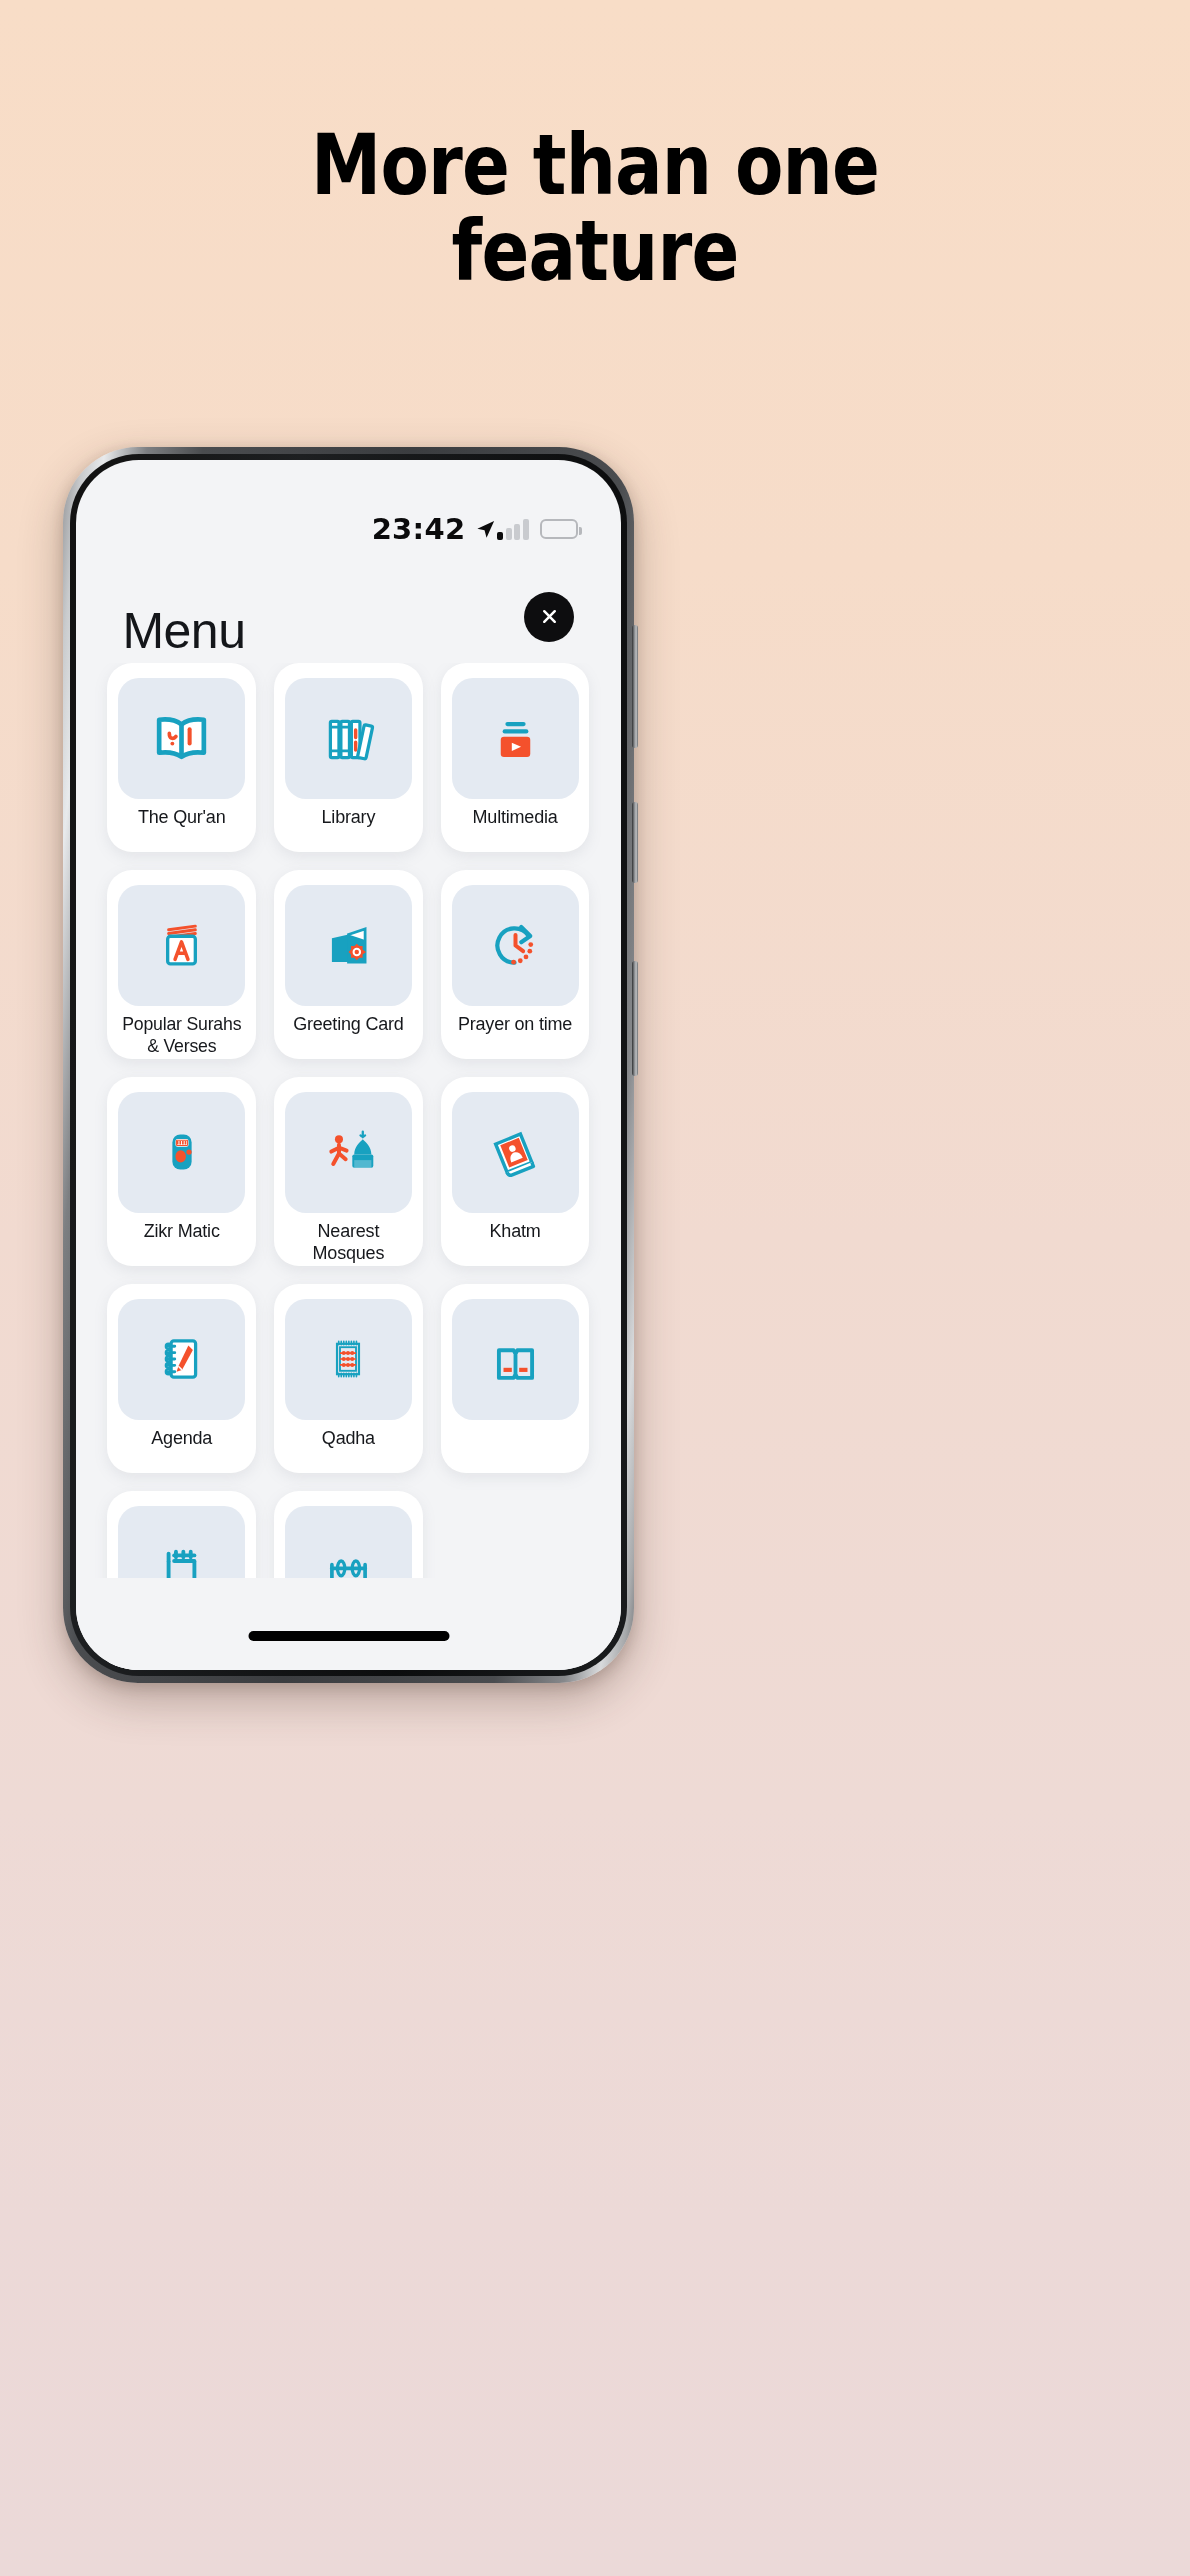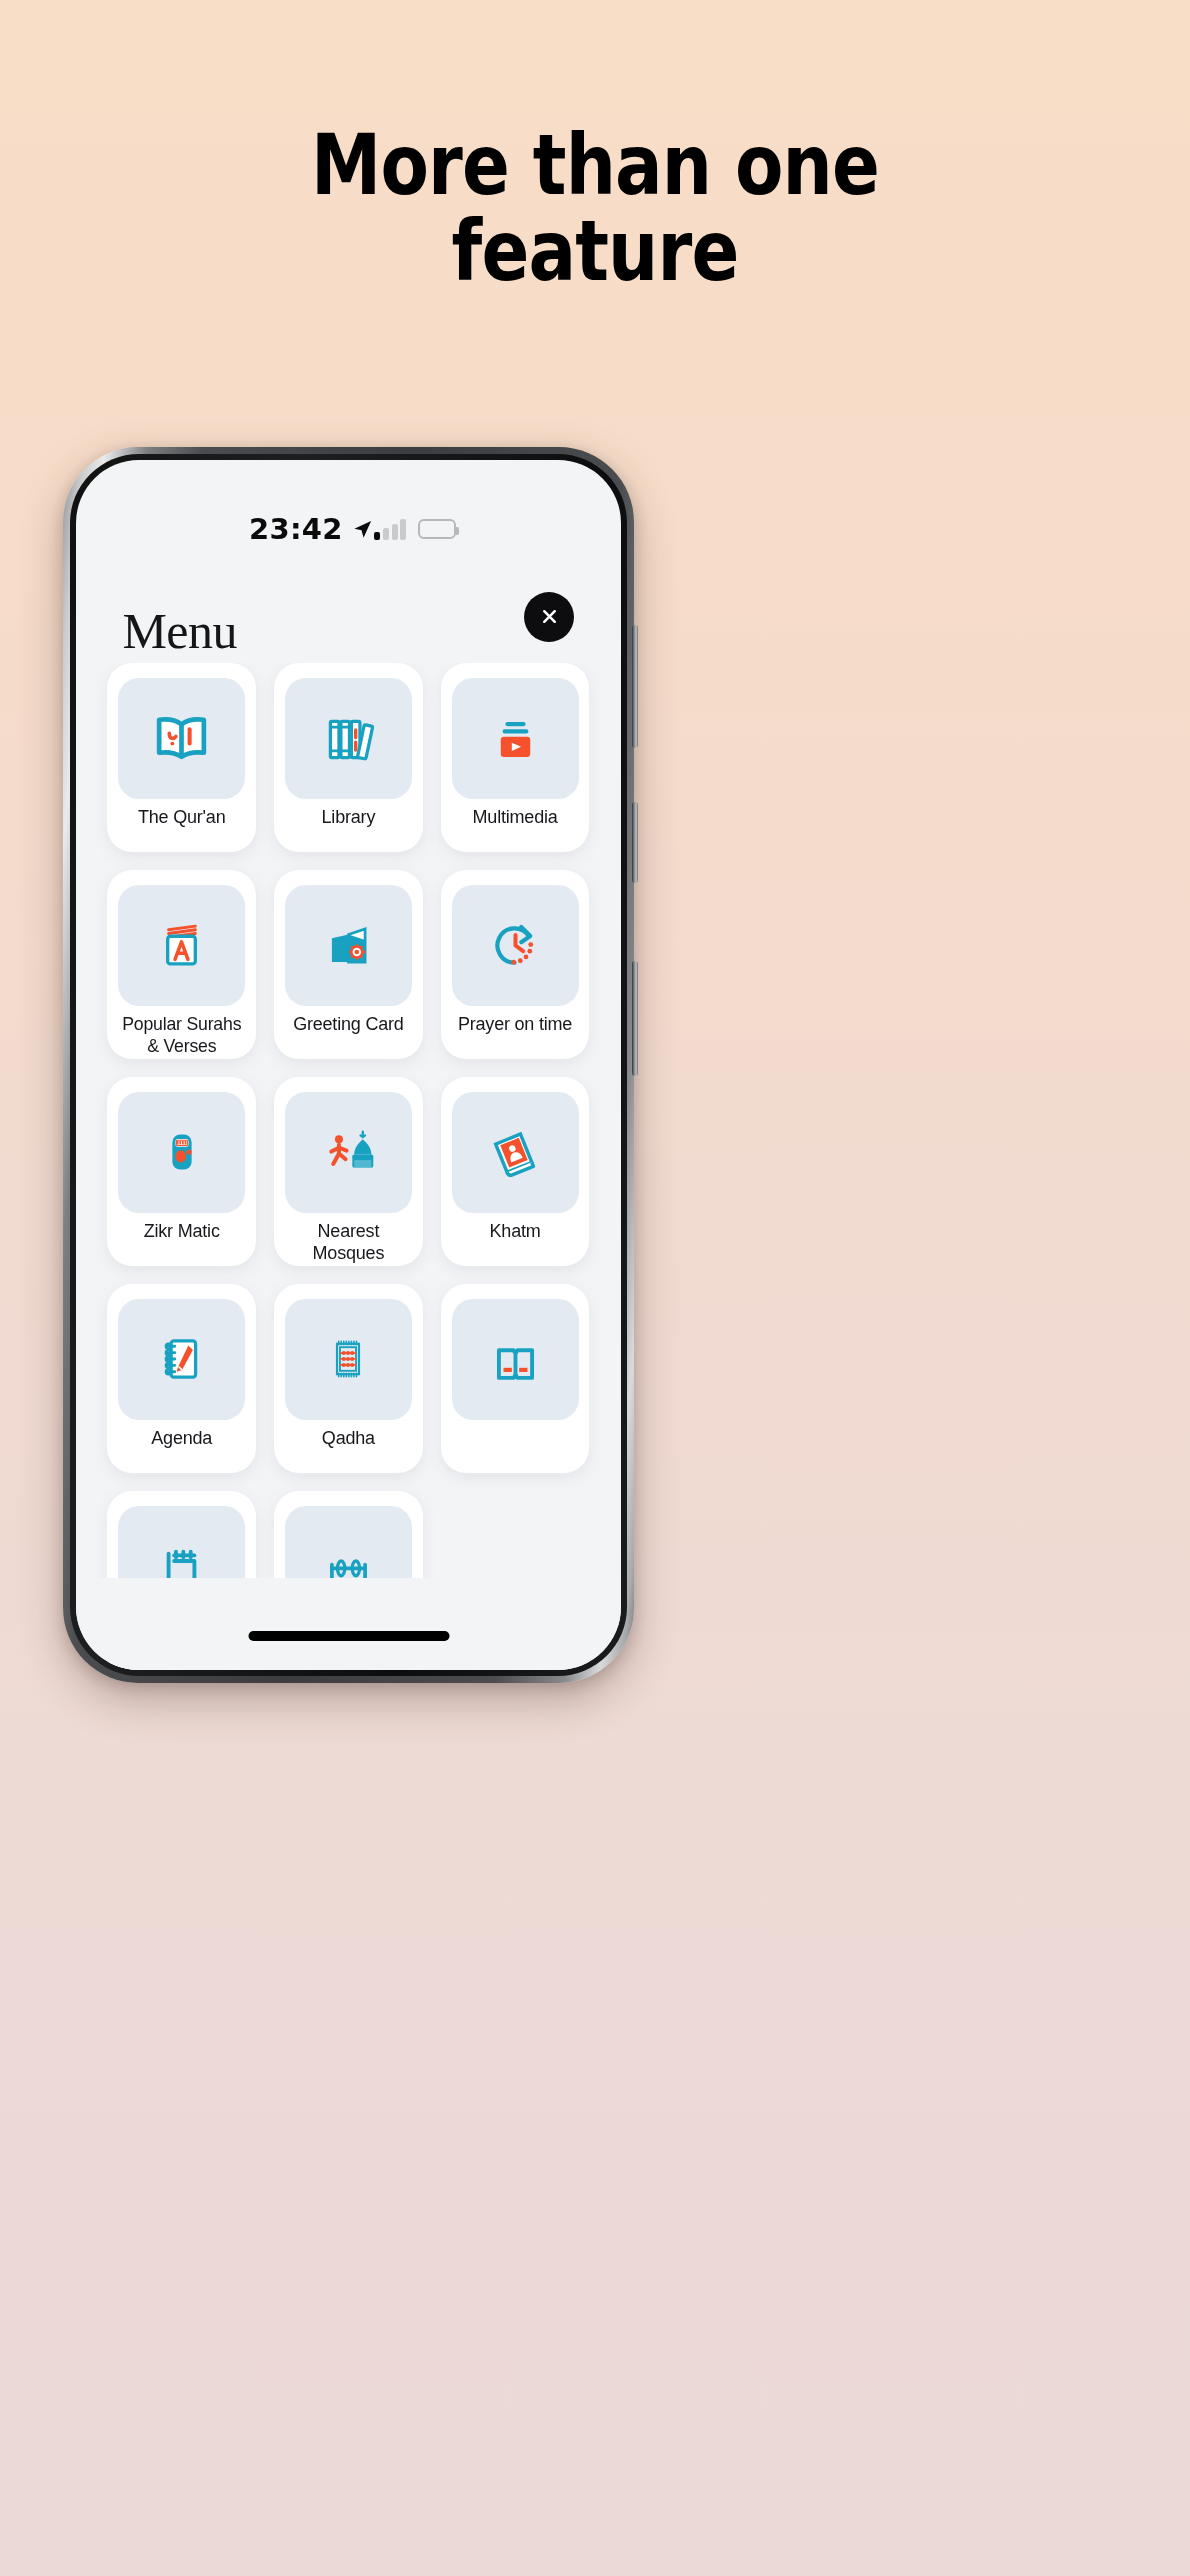--- a/index.html
+++ b/index.html
@@ -81,21 +81,21 @@
   .side-btn.b3 { top: 514px;  height: 115px; }
 
   
   .statusbar {
     position: absolute;
     top: 0; left: 0;
     width: 544px;
     height: 105px;
     display: flex;
     align-items: center;
-    justify-content: center;
+    justify-content: flex-end;
     padding: 33px 42px 0 50px;
   }
   .sb-left {
     display: flex;
     align-items: center;
     gap: 8.6px;
   }
   .sb-time {
     font-family: "DejaVu Sans", sans-serif;
     font-size: 29px;
@@ -147,21 +147,21 @@
     position: absolute;
     top: 104px; left: 0;
     width: 544px;
     height: 105px;
     display: flex;
     align-items: center;
     justify-content: space-between;
     padding: 0 46px 0 46px;
   }
   .menu-title {
-    font-family: Liberation Serif, serif;
+    font-family: Liberation Sans, sans-serif;
     font-size: 50px;
     font-weight: 400;
     color: #14161a;
     letter-spacing: -0.5px;
     margin-top: 28px;
   }
   .close-btn {
     width: 50px; height: 50px;
     border-radius: 50%;
     background: #0d0d0f;

